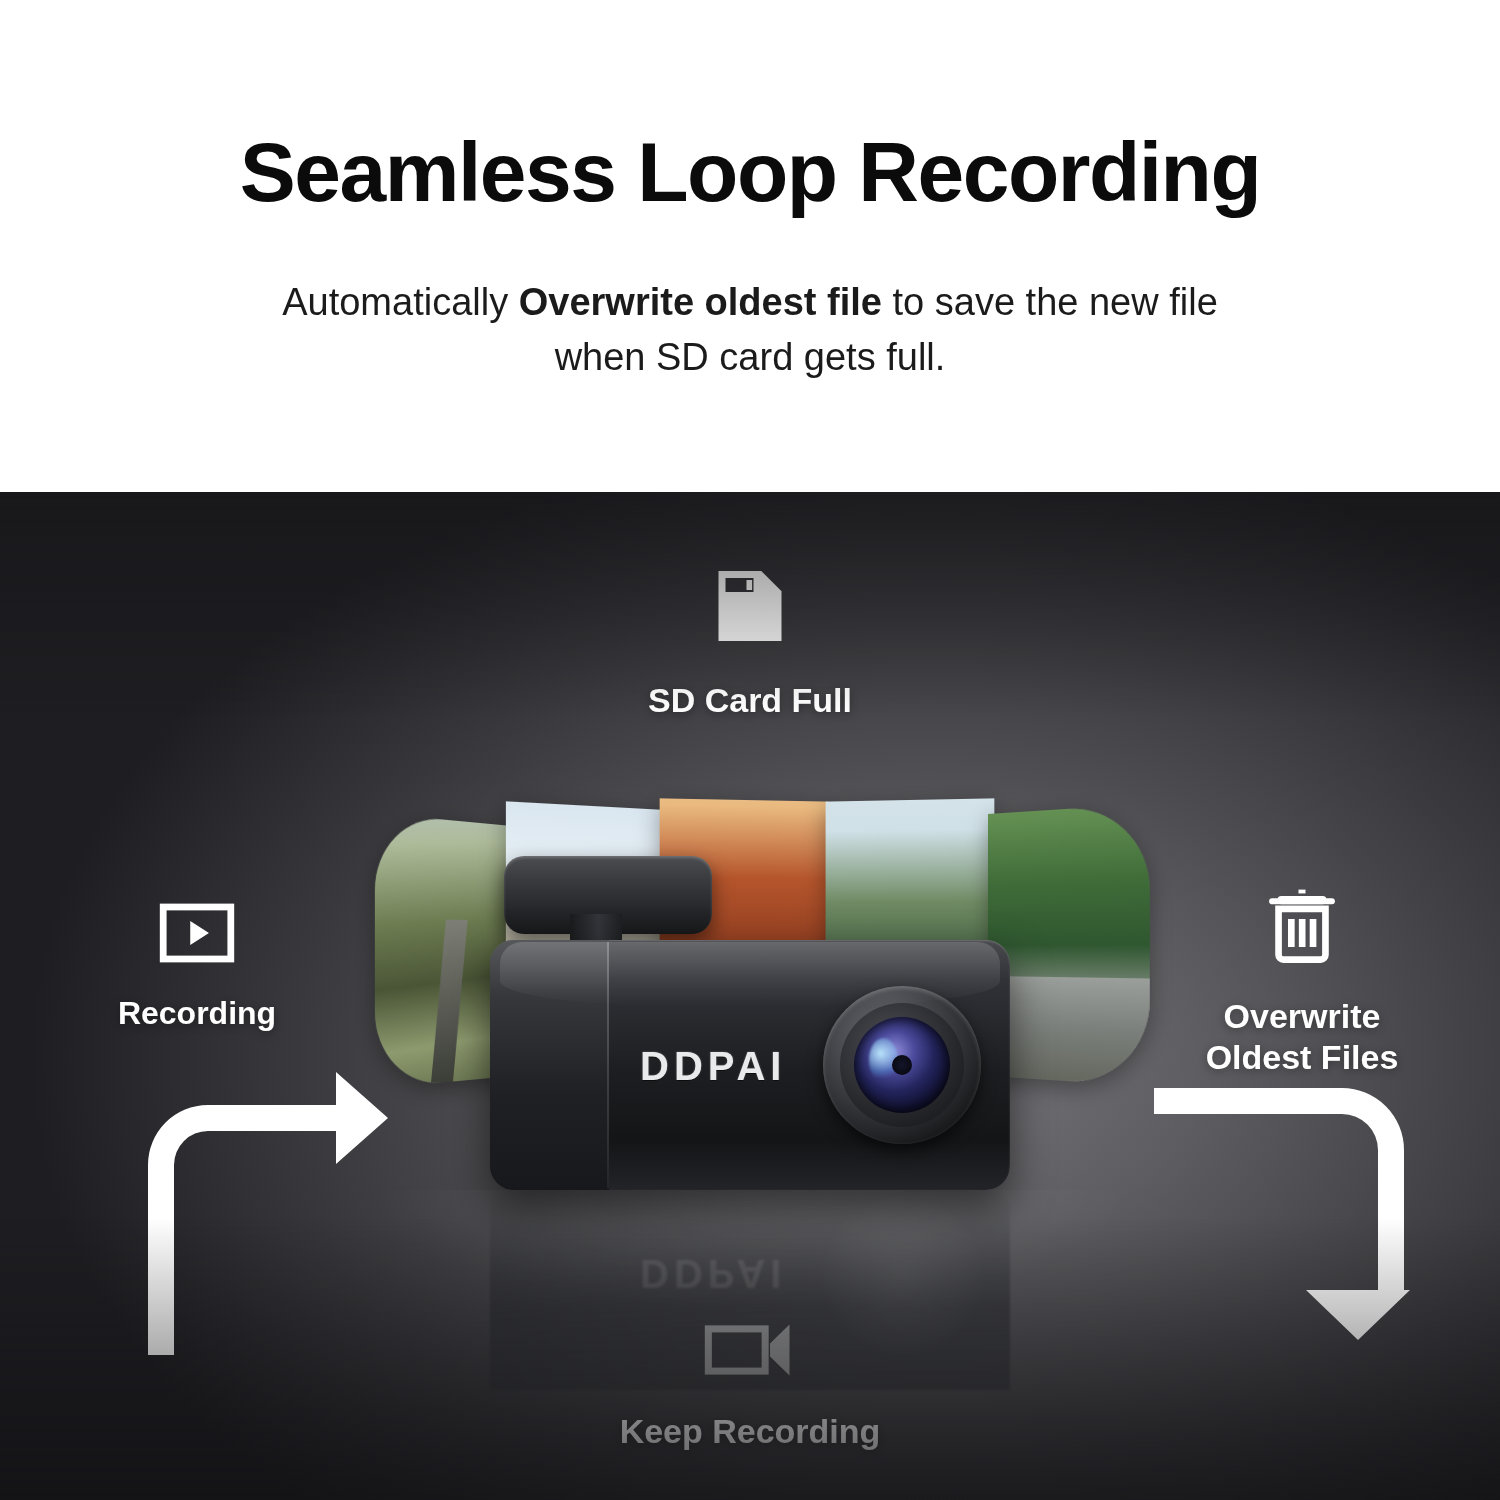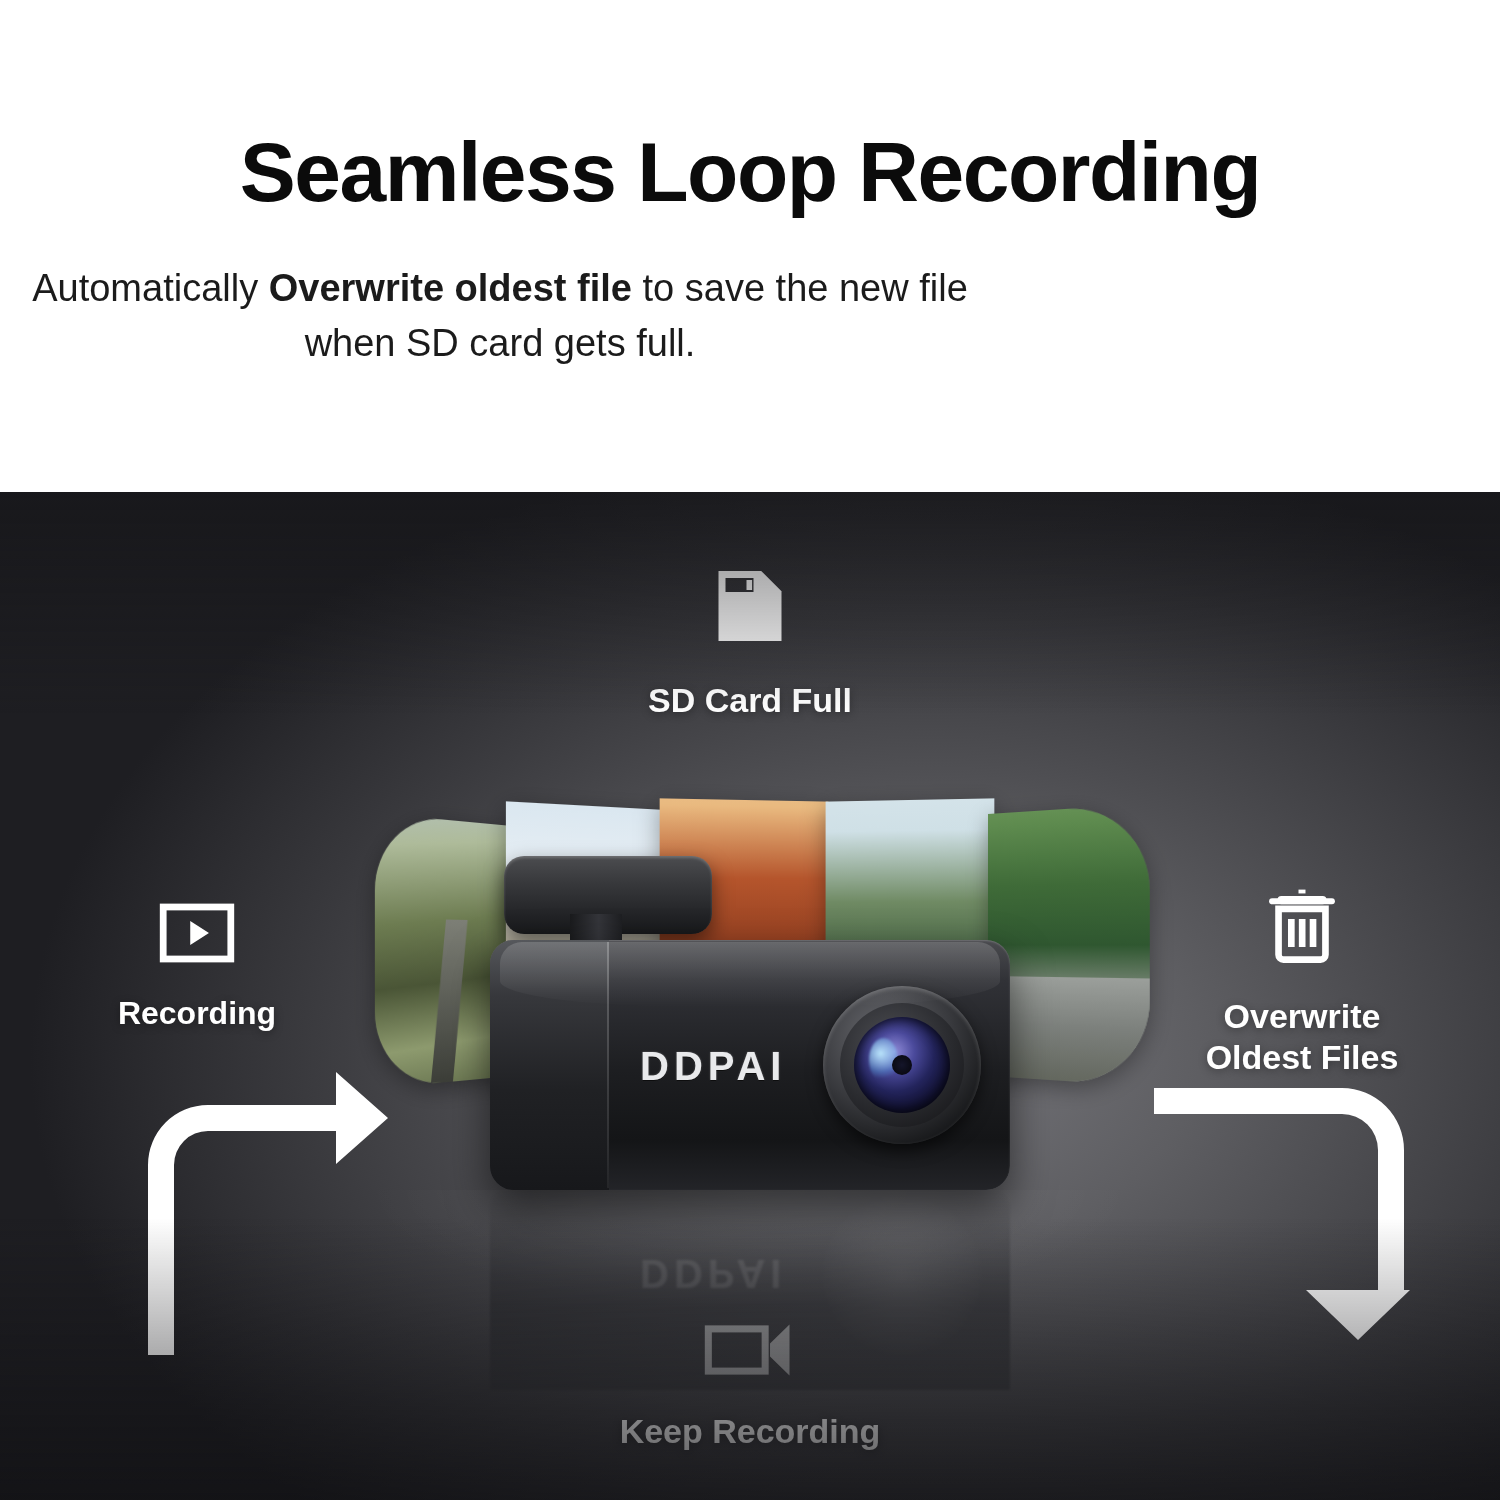--- a/index.html
+++ b/index.html
@@ -8,34 +8,34 @@
     font-family:"Liberation Sans", sans-serif;
     background:#ffffff;
     overflow:hidden;
   }
   #page{position:relative;width:1500px;height:1500px;}
 
   
   .header{
     position:absolute;left:0;top:0;width:1500px;height:492px;
     background:#ffffff;
-    display:flex;flex-direction:column;
+    display:flex;flex-direction:column;align-items:center;
   }
   .headline{
     margin-top:128px;
     font-size:84px;
     font-weight:bold;
     color:#0b0b0b;
     letter-spacing:-1.5px;
     line-height:1.05;
     text-align:center;
     white-space:nowrap;
   }
   .subtitle{
-    margin-top:45px;
+    margin-top:59px;
     font-size:38px;
     color:#1b1b1b;
     line-height:1.45;
     text-align:center;
     max-width:1000px;
   }
   .subtitle b{font-weight:bold;}
 
   
   .panel{

